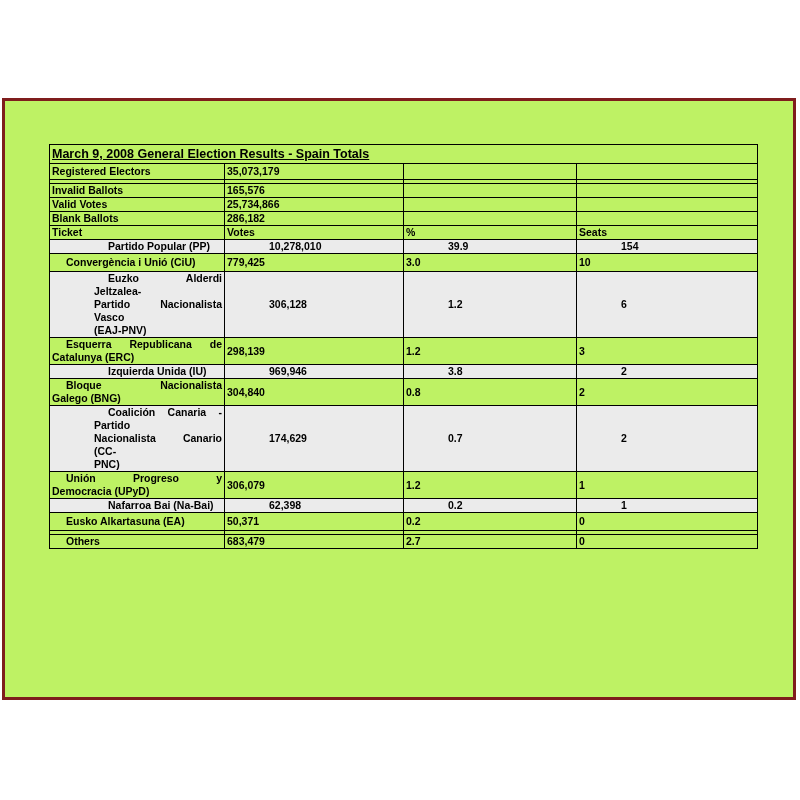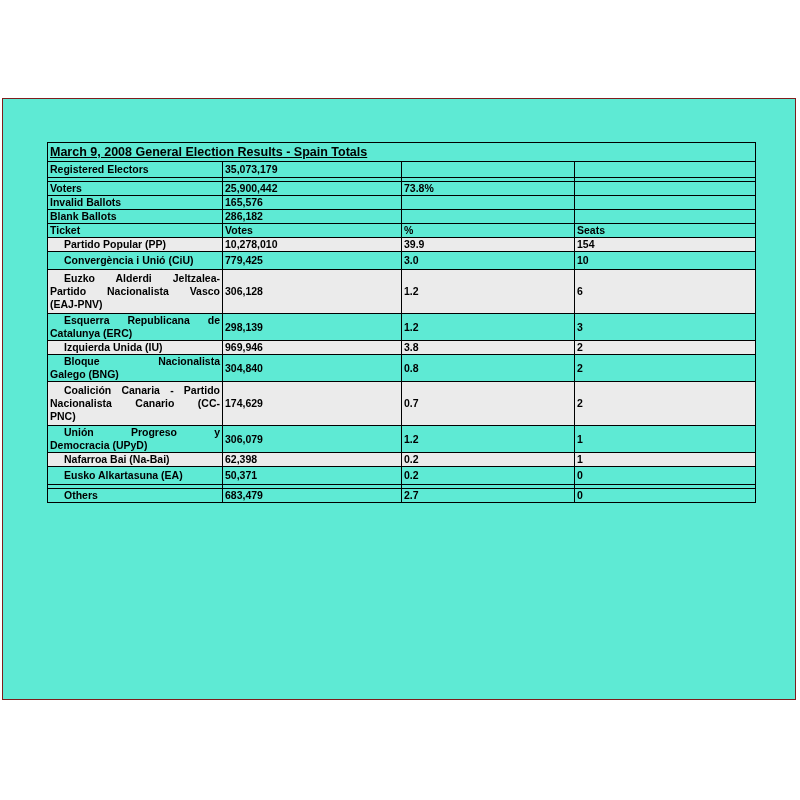--- a/index.html
+++ b/index.html
@@ -12,22 +12,22 @@
     position: relative;
     width: 800px; height: 800px;
     background: #ffffff;
     overflow: hidden;
   }
   .page {
     position: absolute;
     left: 2px; top: 98px;
     width: 794px; height: 602px;
     box-sizing: border-box;
-    border: 1px solid #7f1d1d;
-    background: #5eead4;
+    border: 3px solid #7f1d1d;
+    background: #bef264;
   }
   table.etable {
     position: absolute;
     left: 44px; top: 43px;
     width: 708px;
     border-collapse: collapse;
     table-layout: fixed;
     font-weight: bold;
     font-size: 10.5px;
     line-height: 13px;
@@ -41,21 +41,21 @@
   }
   tr.r-title   { height: 19px; }
   tr.r-sum1    { height: 16px; }
   tr.r-sp      { height: 4px;  }
   tr.r-sum     { height: 13px; }
   tr.r-hdr     { height: 14px; }
   tr.r-1l      { height: 14px; }
   tr.r-1l-tall { height: 18px; margin-top: 12px; }
   tr.r-2l      { height: 27px; }
   tr.r-3l      { height: 44px; }
-  tr.gray td   { background: #ebebeb; }
+  tr.gray td   { background: #ebebeb; padding-left: 44px; }
 
   td.title-cell { padding-left: 26px; font-size: 12.5px; }
   .title-text   { text-decoration: underline; }
 
   td.c-sum    { padding-left: 30px; }
   td.c-ticket { padding-left: 22px; }
   td.c-name   { padding-left: 2px; padding-right: 2px; }
   td.c-votes  { padding-left: 35px; }
   td.c-pct    { padding-left: 31px; }
   td.c-seats  { padding-left: 33px; }
@@ -93,34 +93,34 @@
         <td class="c-seats"></td>
       </tr>
 
       <tr class="r-sp">
         <td class="sp-cell"></td>
             <td class="sp-cell"></td>
             <td class="sp-cell"></td>
             <td class="sp-cell"></td>
       </tr>
 
-      <tr class="r-sum">
-        <td class="c-sum">Voters</td>
-        <td class="c-votes">25,900,442</td>
-        <td class="c-pct">73.8%</td>
-        <td class="c-seats"></td>
-      </tr>
 
       <tr class="r-sum">
         <td class="c-sum">Invalid Ballots</td>
         <td class="c-votes">165,576</td>
         <td class="c-pct"></td>
         <td class="c-seats"></td>
       </tr>
 
+      <tr class="r-sum">
+        <td class="c-sum">Valid Votes</td>
+        <td class="c-votes">25,734,866</td>
+        <td class="c-pct"></td>
+        <td class="c-seats"></td>
+      </tr>
 
       <tr class="r-sum">
         <td class="c-sum">Blank Ballots</td>
         <td class="c-votes">286,182</td>
         <td class="c-pct"></td>
         <td class="c-seats"></td>
       </tr>
 
       <tr class="r-hdr">
         <td class="c-ticket">Ticket</td>

